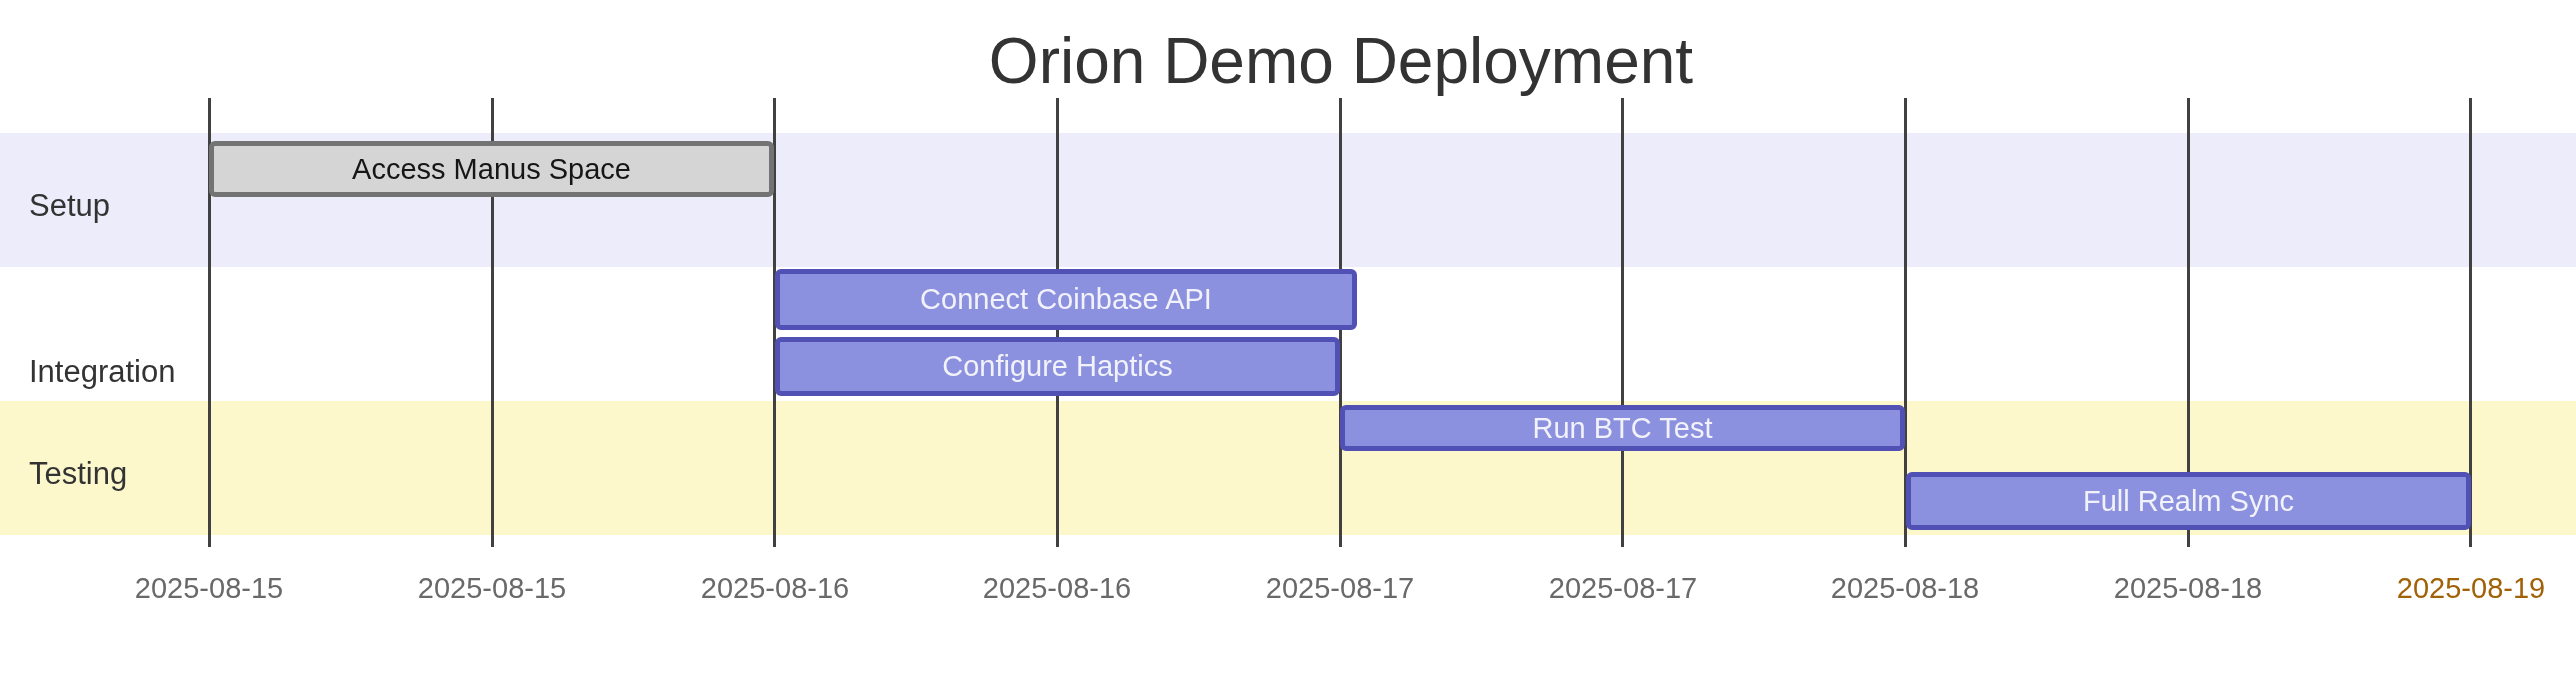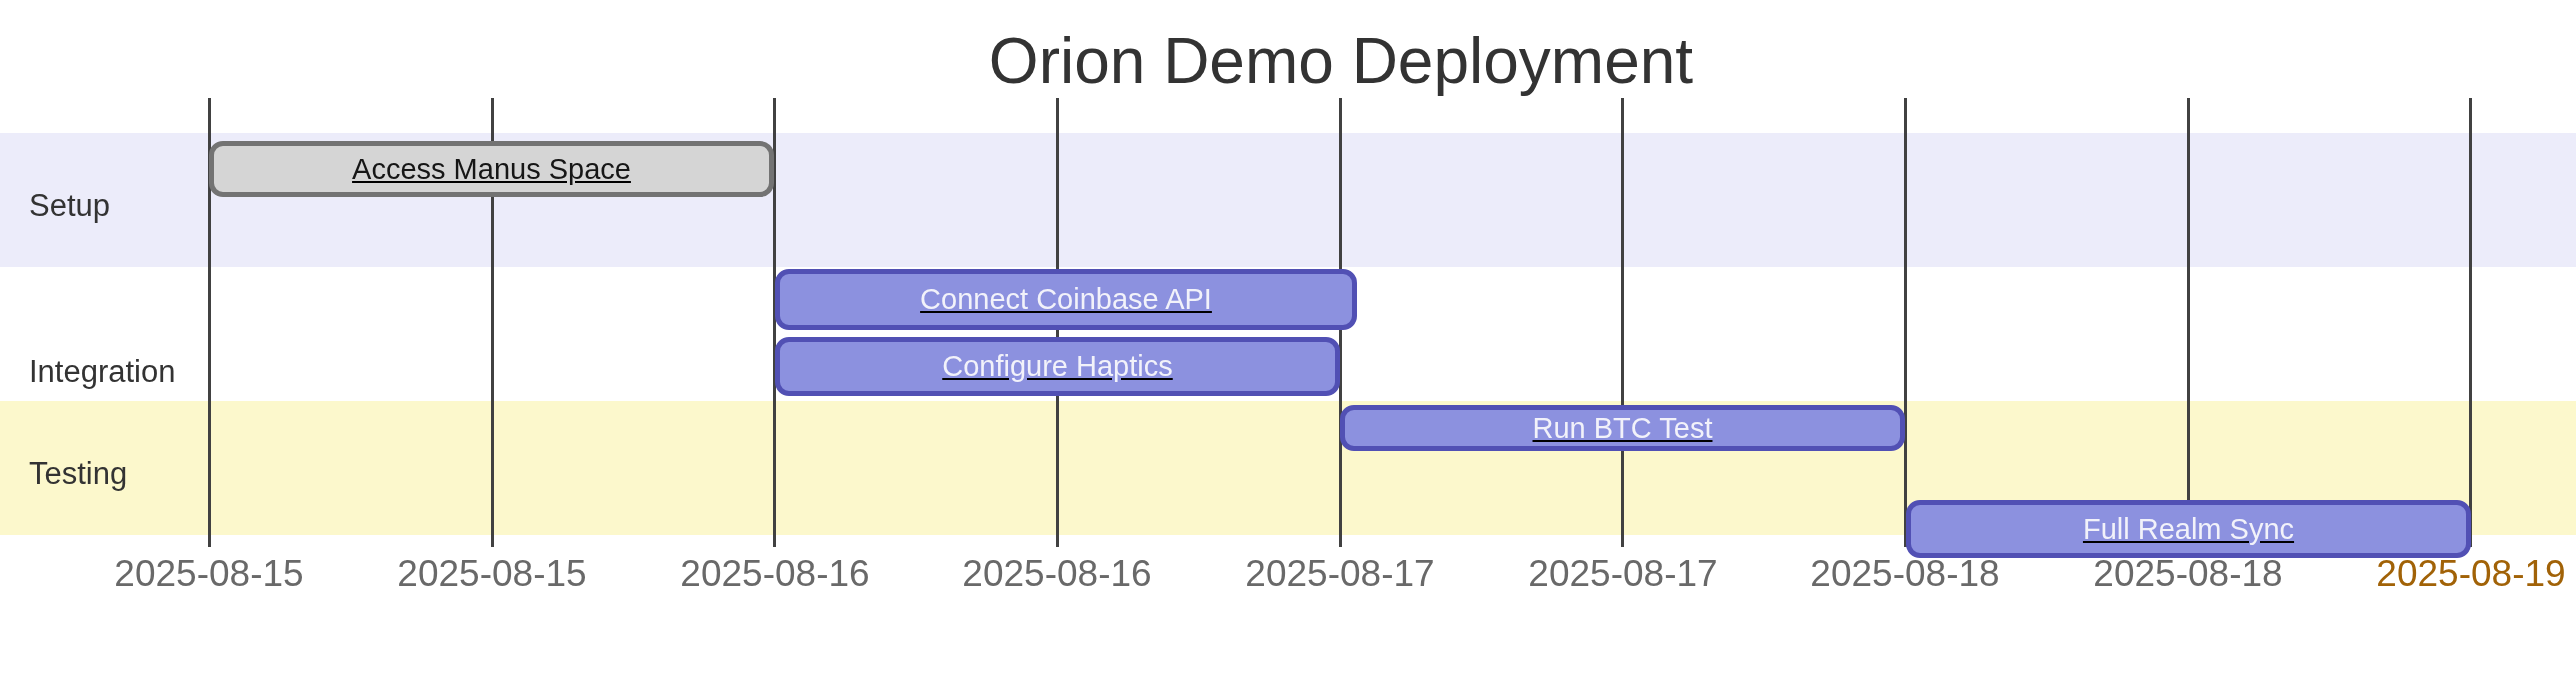--- a/index.html
+++ b/index.html
@@ -9,31 +9,31 @@
   }
   #chart{position:absolute;left:0;top:0;width:2576px;height:681px}
   .chart-title{
     position:absolute;top:24px;left:1341px;transform:translateX(-50%);
     font-size:64px;color:#333333;white-space:nowrap;
   }
   .band{position:absolute;left:0;width:2576px;height:134px}
   .vline{position:absolute;top:98px;width:2.8px;height:449px}
   .bar{
     position:absolute;box-sizing:border-box;
-    border:5.6px solid;border-radius:14px;
-    display:flex;align-items:center;justify-content:center;text-decoration:underline;
+    border:5.6px solid;border-radius:6px;
+    display:flex;align-items:center;justify-content:center;
   }
   .bar span{font-size:29px;white-space:nowrap}
   .slabel{
     position:absolute;left:29px;transform:translateY(-50%);
     font-size:31px;color:#333333;white-space:nowrap;
   }
   .tlabel{
-    position:absolute;top:553px;transform:translateX(-50%);
-    font-size:37px;white-space:nowrap;
+    position:absolute;top:572px;transform:translateX(-50%);
+    font-size:29px;white-space:nowrap;
   }
 </style>
 </head>
 <body>
 
 <div id="chart">
   <div class="chart-title">Orion Demo Deployment</div>
 
 <div class="band" style="top: 133px; height: 134px; background: rgb(236, 236, 250);"></div>
     <div class="band" style="top: 267px; height: 134px; background: rgb(255, 255, 255);"></div>
@@ -63,18 +63,18 @@
     <div class="bar" style="left: 775px; width: 582px; top: 269px; height: 61px; background: rgb(140, 145, 223); border-color: rgb(81, 80, 180);">
       <span style="color: rgb(242, 242, 250);">Connect Coinbase API</span>
     </div>
     <div class="bar" style="left: 775px; width: 565px; top: 337px; height: 59px; background: rgb(140, 145, 223); border-color: rgb(81, 80, 180);">
       <span style="color: rgb(242, 242, 250);">Configure Haptics</span>
     </div>
     <div class="slabel" style="top: 340px; color: rgb(51, 51, 51); margin-top: 32px;">Integration</div>
     <div class="bar" style="left: 1340px; width: 565px; top: 405px; height: 46px; background: rgb(140, 145, 223); border-color: rgb(81, 80, 180);">
       <span style="color: rgb(242, 242, 250);">Run BTC Test</span>
     </div>
-    <div class="bar" style="left: 1906px; width: 565px; top: 500px; height: 58px; background: rgb(140, 145, 223); border-color: rgb(81, 80, 180);">
+    <div class="bar" style="left: 1906px; width: 565px; top: 472px; height: 58px; background: rgb(140, 145, 223); border-color: rgb(81, 80, 180);">
       <span style="color: rgb(242, 242, 250);">Full Realm Sync</span>
     </div>
     <div class="slabel" style="top: 474px; color: rgb(51, 51, 51);">Testing</div>
   </div>
 
 
 </body></html>

